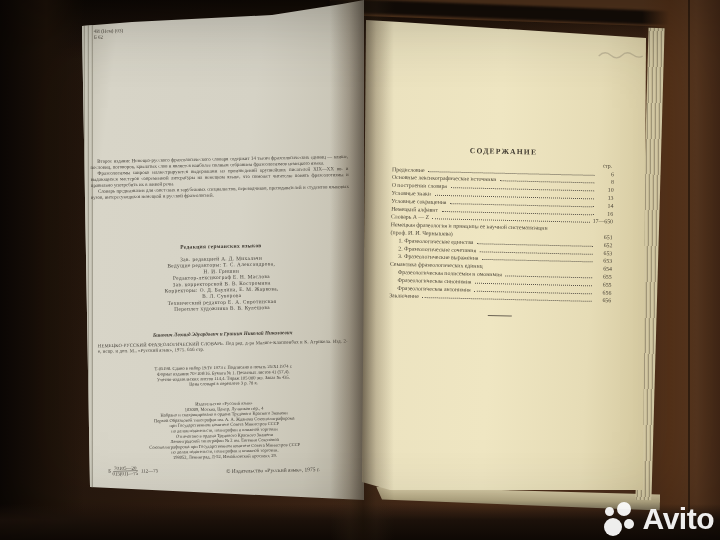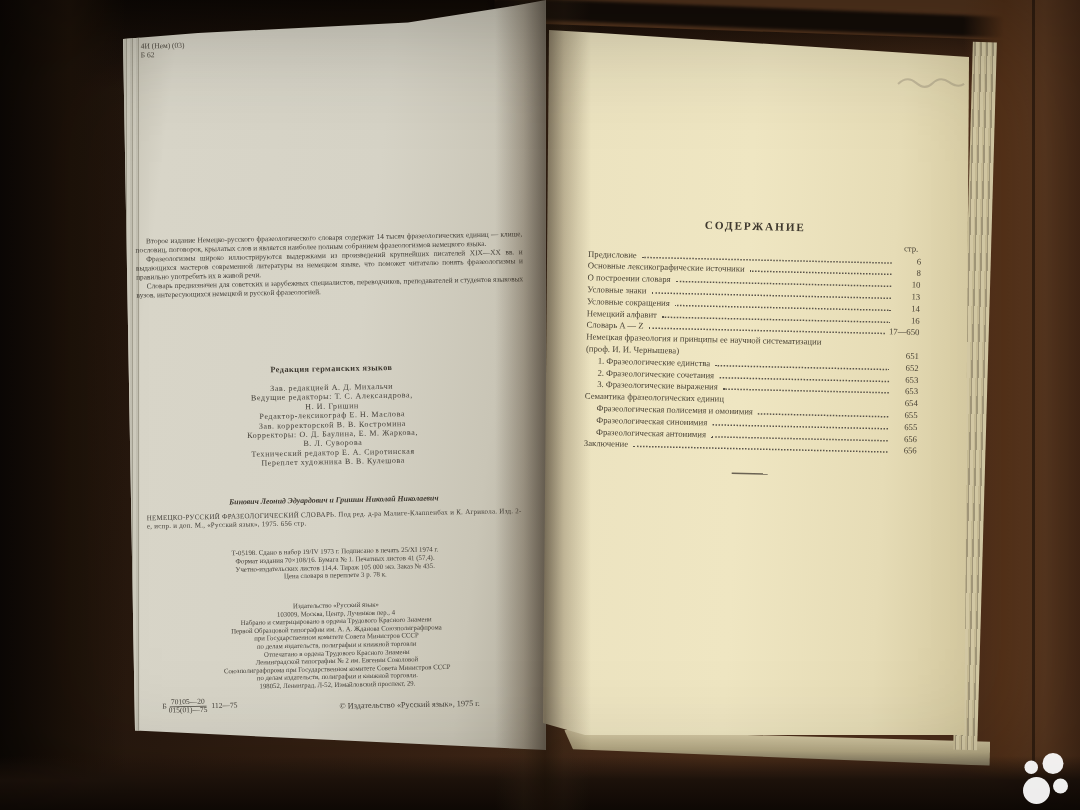--- a/index.html
+++ b/index.html
@@ -292,15 +292,16 @@
   <div class="gutter-shadow"></div>
   <div class="vignette"></div>
 
   <div class="watermark">
     <div class="wm-logo">
       <div class="wm-c wm-c1"></div>
       <div class="wm-c wm-c2"></div>
       <div class="wm-c wm-c3"></div>
       <div class="wm-c wm-c4"></div>
     </div>
+    <div class="wm-text">Avito</div>
   </div>
 
 </div>
 
 </body></html>

